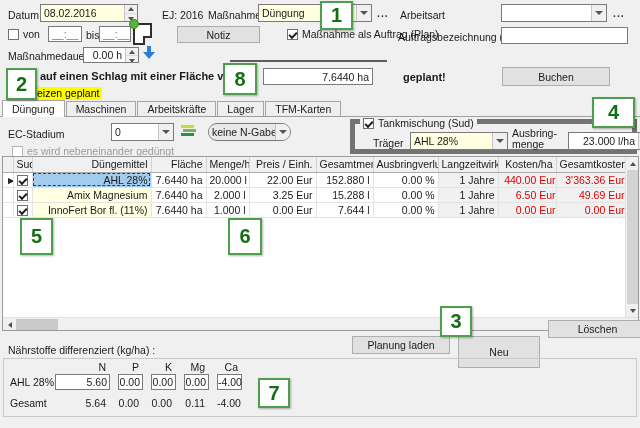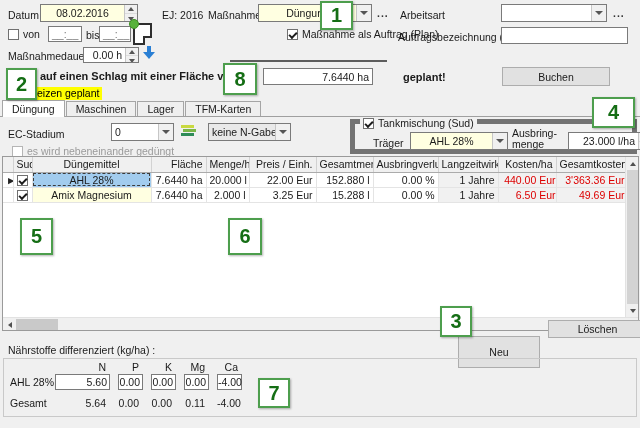--- a/index.html
+++ b/index.html
@@ -5,22 +5,22 @@
   * { box-sizing: border-box; margin: 0; padding: 0; }
   html,body { background:#f0f0f0; }
   body { width:640px; height:428px; font-family:"Liberation Sans","DejaVu Sans",sans-serif; font-size:10.5px; color:#1a1a1a; overflow:hidden; }
   #app { position:relative; width:640px; height:428px; background:var(--window-bg,#f0f0f0); overflow:hidden; }
 
   .lbl { position:absolute; white-space:nowrap; }
   .lbl.bold { font-weight:bold; font-size:11px; }
   .lbl.dim { color:#9b9b9b; }
 
   .input,.combo { position:absolute; background:#fff; border:1px solid #7a7a7a; display:flex; align-items:stretch; overflow:hidden; }
-  .yellow { background:var(--input-yellow,#ffffe1);text-align:center; }
-  .grayface { background:#e9e9e9; }
+  .yellow { background:var(--input-yellow,#ffffe1); }
+  .grayface { background:#e9e9e9;border-radius:9px; }
   .val { flex:1; padding:0 3px; white-space:nowrap; overflow:hidden; align-self:center; }
   .val.right { text-align:right; }
   .val.dim { color:#777; text-align:center; }
 
   .carrow { width:15px; background:#f0f0f0; border-left:1px solid #c6c6c6; display:flex; align-items:center; justify-content:center; }
   .carrow::after { content:''; border:4px solid transparent; border-top:4px solid #555; margin-top:4px; }
 
   .spin { width:13px; display:flex; flex-direction:column; border-left:1px solid #c6c6c6; }
   .spin i { flex:1; background:#f0f0f0; position:relative; }
   .spin i.up { border-bottom:1px solid #dcdcdc; }
@@ -66,21 +66,21 @@
   
   .group { position:absolute; border:5px solid #737373; }
   .legend { position:absolute; top:-7px; left:5px; background:#f0f0f0; padding:0 3px; display:flex; align-items:center; gap:4px; white-space:nowrap; }
 
   
   .grid-wrap { position:absolute; left:2px; top:156px; width:637px; height:175px; background:#fff; border:1px solid #9a9a9a; }
   table.grid { position:absolute; left:0; top:0; width:622px; border-collapse:collapse; table-layout:fixed; }
   .grid th,.grid td { height:15px; padding:0 3px; white-space:nowrap; overflow:hidden; font-size:10.5px; font-weight:normal; }
   .grid th { background:#f0f0f0; border-right:1px solid #d2d2d2; border-bottom:1px solid #ababab; }
   .grid td { border-right:1px solid #e4e4e4; border-bottom:1px solid #e4e4e4; }
-  .ta-r { text-align:right; } .ta-c { text-align:center; } .ta-l { text-align:center; }
+  .ta-r { text-align:right; } .ta-c { text-align:center; } .ta-l { text-align:right; }
   td.name { background:var(--input-yellow,#ffffe1); }
   td.name.sel { background:var(--selection-blue,#a2ccee); outline:1px dashed #3c3c3c; outline-offset:-2px; }
   td.gray { background:#f1f1f1; }
   td.red { color:var(--cost-red,#dd0000); padding-right:0;margin-left:36px; }
   .marker { color:#222; font-size:7px; text-align:center; }
 
   
   .vscroll { position:absolute; right:0; top:0; width:13px; height:160px; background:#f0f0f0; border-left:1px solid #e2e2e2; }
   .hscroll { position:absolute; left:0; bottom:0; width:635px; height:13px; background:#f0f0f0; border-top:1px solid #e2e2e2; }
   .sb-btn { position:absolute; width:13px; height:13px; display:flex; align-items:center; justify-content:center; }
@@ -135,20 +135,21 @@
     <span>von</span>
   </div>
   <div class="input" style="left:48px;top:26px;width:34px;height:16px">
     <span class="val dim">__:__</span>
   </div>
   <span class="lbl" style="left:86px;top:29px">bis</span>
   <div class="input" style="left:99px;top:26px;width:32px;height:16px">
     <span class="val dim">__:__</span>
   </div>
   <div class="note-icon"></div>
+  <div class="btn" style="left:177px;top:26px;width:83px;height:17px">Notiz</div>
   <div class="cbrow" style="left:287px;top:28px">
     <span class="cb checked"></span>
     <span>Maßnahme als Auftrag (Plan)</span>
   </div>
   <span class="lbl" style="left:398px;top:31px">Auftragsbezeichnung (BC)</span>
   <div class="input" style="left:501px;top:27px;width:127px;height:17px">
     <span class="val"></span>
   </div>
 
   <span class="lbl" style="left:8px;top:50px">Maßnahmedauer</span>
@@ -167,20 +168,21 @@
     <span class="val right">7.6440 ha</span>
   </div>
   <span class="lbl bold" style="left:403px;top:71px">geplant!</span>
   <div class="btn" style="left:502px;top:67px;width:108px;height:19px">Buchen</div>
   <span class="hl" style="left:34px;top:87px">eizen geplant</span>
 
   <div class="tabline"></div>
   <div class="tabstrip">
     <div class="tab active">Düngung</div>
     <div class="tab">Maschinen</div>
+    <div class="tab">Arbeitskräfte</div>
     <div class="tab">Lager</div>
     <div class="tab">TFM-Karten</div>
   </div>
 
   <span class="lbl" style="left:8px;top:128px">EC-Stadium</span>
   <div class="combo" style="left:111px;top:123px;width:63px;height:18px">
     <span class="val">0</span>
     <span class="carrow"></span>
   </div>
   <div class="levels-icon">
@@ -265,34 +267,48 @@
         <td class="name ta-l">Amix Magnesium</td>
         <td class="ta-r">7.6440 ha</td>
         <td class="ta-r">2.000 l</td>
         <td class="ta-r">3.25 Eur</td>
         <td class="ta-r">15.288 l</td>
         <td class="ta-r">0.00 %</td>
         <td class="gray ta-r">1 Jahre</td>
         <td class="gray red ta-r">6.50 Eur</td>
         <td class="gray red ta-r">49.69 Eur</td>
       </tr>
+      <tr>
+        <td></td>
+        <td class="ta-c"><span class="cb checked" style="vertical-align:middle"></span></td>
+        <td class="name ta-l">InnoFert Bor fl. (11%)</td>
+        <td class="ta-r">7.6440 ha</td>
+        <td class="ta-r">1.000 l</td>
+        <td class="ta-r">0.00 Eur</td>
+        <td class="ta-r">7.644 l</td>
+        <td class="ta-r">0.00 %</td>
+        <td class="gray ta-r">1 Jahre</td>
+        <td class="gray red ta-r">0.00 Eur</td>
+        <td class="gray red ta-r">0.00 Eur</td>
+      </tr>
     </tbody>
       </table>
     <div class="vscroll">
       <div class="sb-btn sb-up"></div>
       <div class="v-thumb"></div>
       <div class="sb-btn sb-dn"></div>
     </div>
     <div class="hscroll">
       <div class="sb-btn sb-lf"></div>
       <div class="h-thumb"></div>
       <div class="sb-btn sb-rt"></div>
     </div>
   </div>
 
+  <div class="btn" style="left:352px;top:336px;width:98px;height:18px">Planung laden</div>
   <div class="btn" style="left:458px;top:336px;width:82px;height:32px">Neu</div>
   <div class="btn" style="left:548px;top:320px;width:99px;height:18px">Löschen</div>
 
   <span class="lbl" style="left:8px;top:344px">Nährstoffe differenziert (kg/ha) :</span>
   <div class="nut-box">
     <div class="nut-row" style="top:2px">
       <span class="rowlbl"></span>
       <span class="h">N</span>
       <span class="h">P</span>
       <span class="h">K</span>

